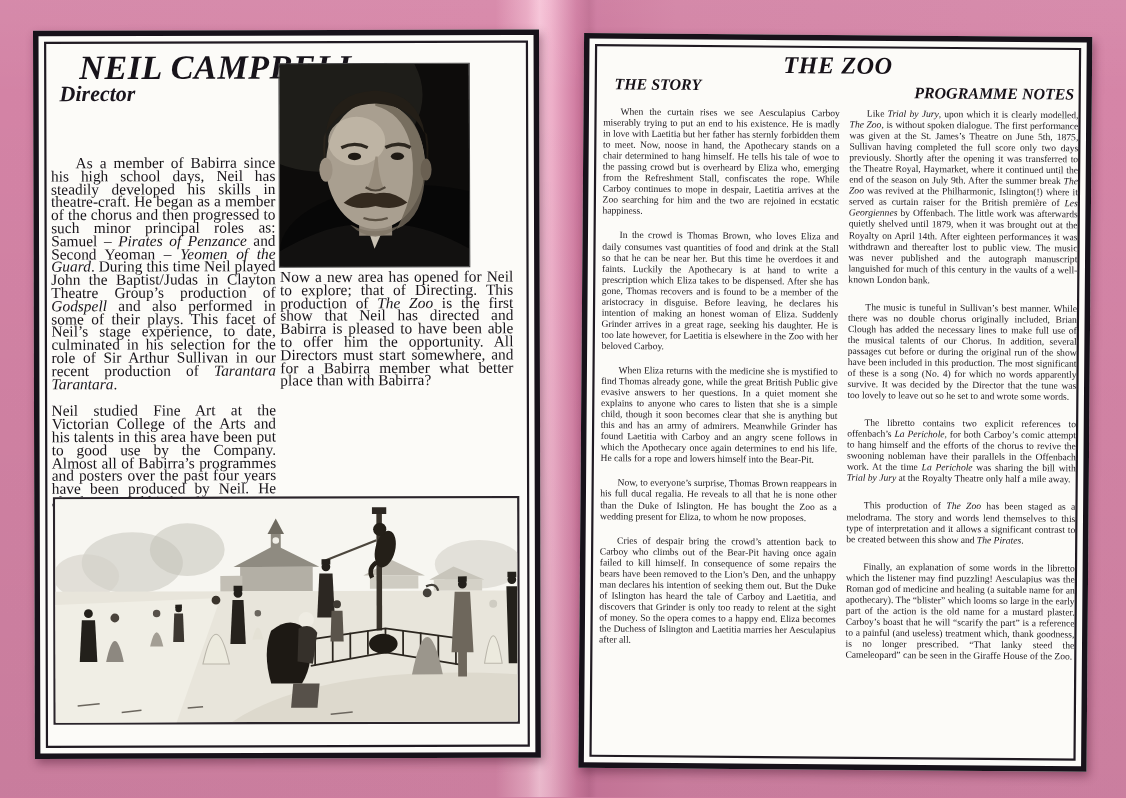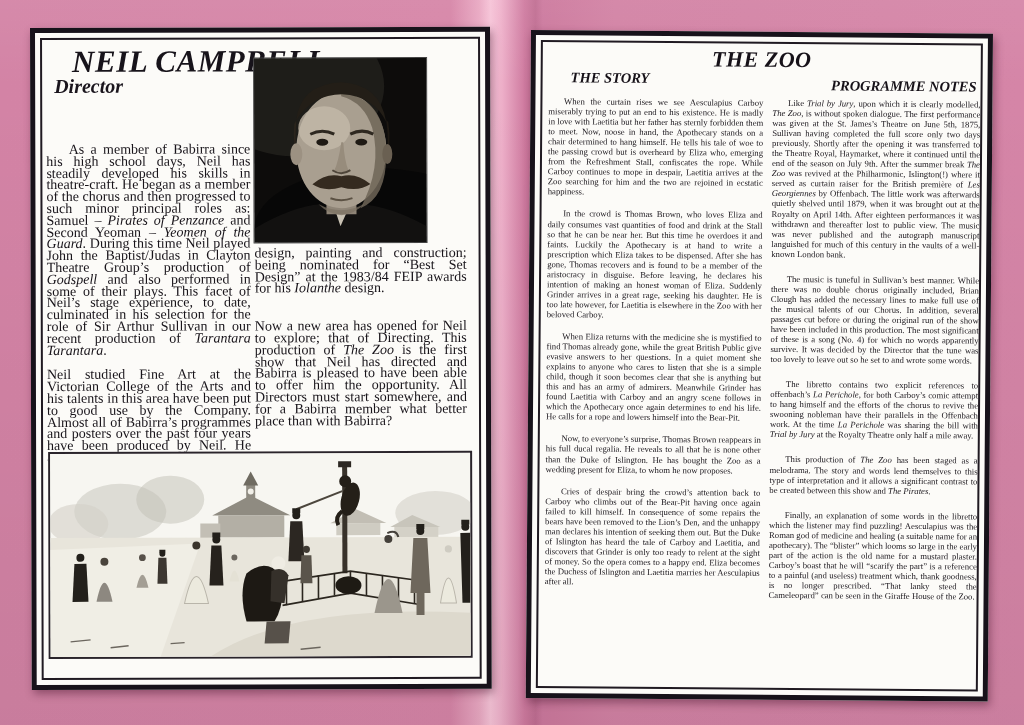--- a/index.html
+++ b/index.html
@@ -55,21 +55,21 @@
     border:2px solid #2a242b;background:#f7f6f1;box-sizing:border-box;
   }
   .illus svg{display:block;width:100%;height:100%;}
 
   
   .rp-title{
     position:absolute;left:0;right:0;top:3px;margin:0;text-align:center;
     font-style:italic;font-weight:bold;font-size:22px;letter-spacing:.5px;color:#161118;
   }
   .rp-head-left{
-    position:absolute;left:28px;top:27px;margin:0;
+    position:absolute;left:16px;top:27px;margin:0;
     font-style:italic;font-weight:bold;font-size:14.5px;color:#161118;
   }
   .rp-head-right{
     position:absolute;right:4px;top:33px;margin:0;
     font-style:italic;font-weight:bold;font-size:14.5px;color:#161118;
   }
   .story{position:absolute;left:6px;top:54px;width:215px;}
   .notes{position:absolute;left:230px;top:54px;width:208px;}
   .story p{margin:0 0 12px 0;font-size:8.7px;line-height:10.05px;text-align:justify;color:#1a161c;}
   .notes p{margin:0 0 15px 0;font-size:8.7px;line-height:10.05px;text-align:justify;color:#1a161c;}
@@ -122,21 +122,20 @@
           <path d="M64,146 Q87,158 110,146 Q100,156 87,157 Q74,156 64,146 Z" fill="#7c7264" opacity="0.7"></path>
         </svg>
       </div>
 
       <div class="colL">
         <p class="ind">As a member of Babirra since his high school days, Neil has steadily developed his skills in theatre-craft. He began as a member of the chorus and then progressed to such minor principal roles as: Samuel – <i>Pirates of Penzance</i> and Second Yeoman – <i>Yeomen of the Guard</i>. During this time Neil played John the Baptist/Judas in Clayton Theatre Group’s production of <i>Godspell</i> and also performed in some of their plays. This facet of Neil’s stage experience, to date, culminated in his selection for the role of Sir Arthur Sullivan in our recent production of <i>Tarantara Tarantara</i>.</p>
         <p>Neil studied Fine Art at the Victorian College of the Arts and his talents in this area have been put to good use by the Company. Almost all of Babirra’s programmes and posters over the past four years have been produced by Neil. He also has turned his hand to set</p>
       </div>
 
       <div class="colR">
-        <p>design, painting and construction; being nominated for “Best Set Design” at the 1983/84 FEIP awards for his <i>Iolanthe</i> design.</p>
         <p>Now a new area has opened for Neil to explore; that of Directing. This production of <i>The Zoo</i> is the first show that Neil has directed and Babirra is pleased to have been able to offer him the opportunity. All Directors must start somewhere, and for a Babirra member what better place than with Babirra?</p>
       </div>
 
       <div class="illus">
         <svg viewBox="0 0 420 203" preserveAspectRatio="none">
           <rect width="420" height="203" fill="#f7f6f1"></rect>
 
           <ellipse cx="70" cy="58" rx="46" ry="28" fill="#c9c6bd" opacity="0.55"></ellipse>
           <ellipse cx="120" cy="46" rx="34" ry="24" fill="#c2bfb5" opacity="0.5"></ellipse>
           <ellipse cx="28" cy="70" rx="30" ry="20" fill="#d4d1c8" opacity="0.6"></ellipse>

